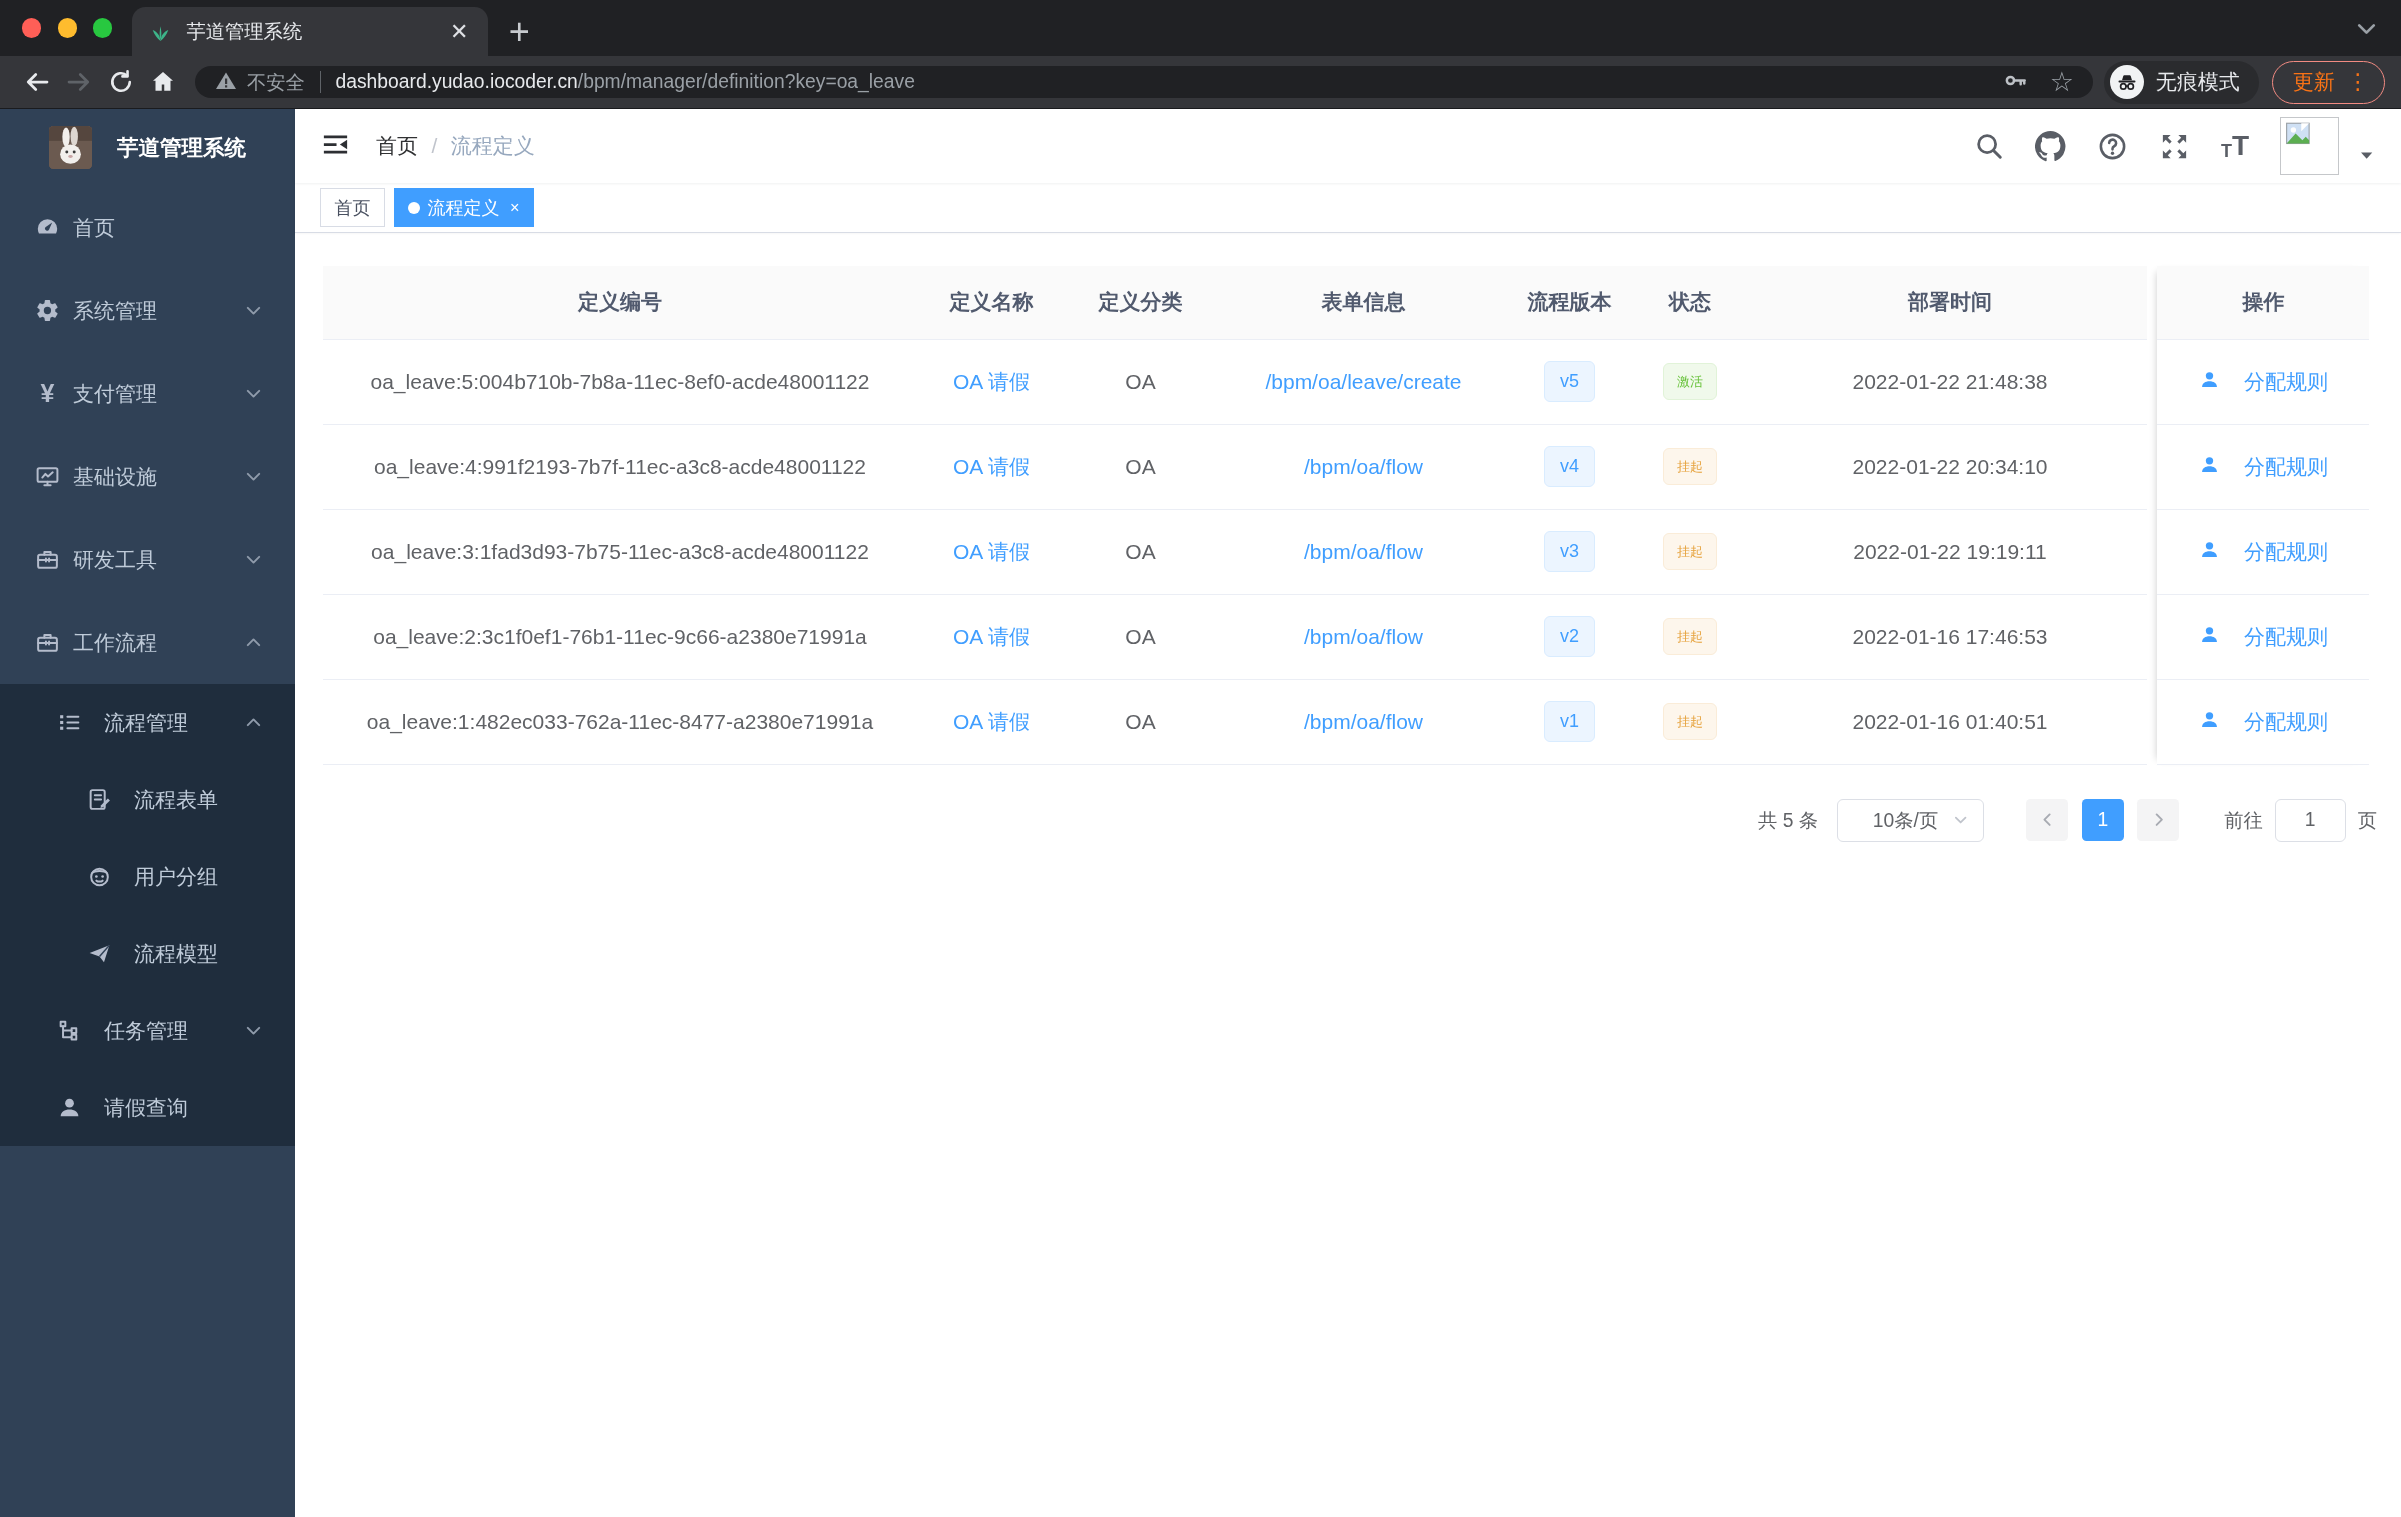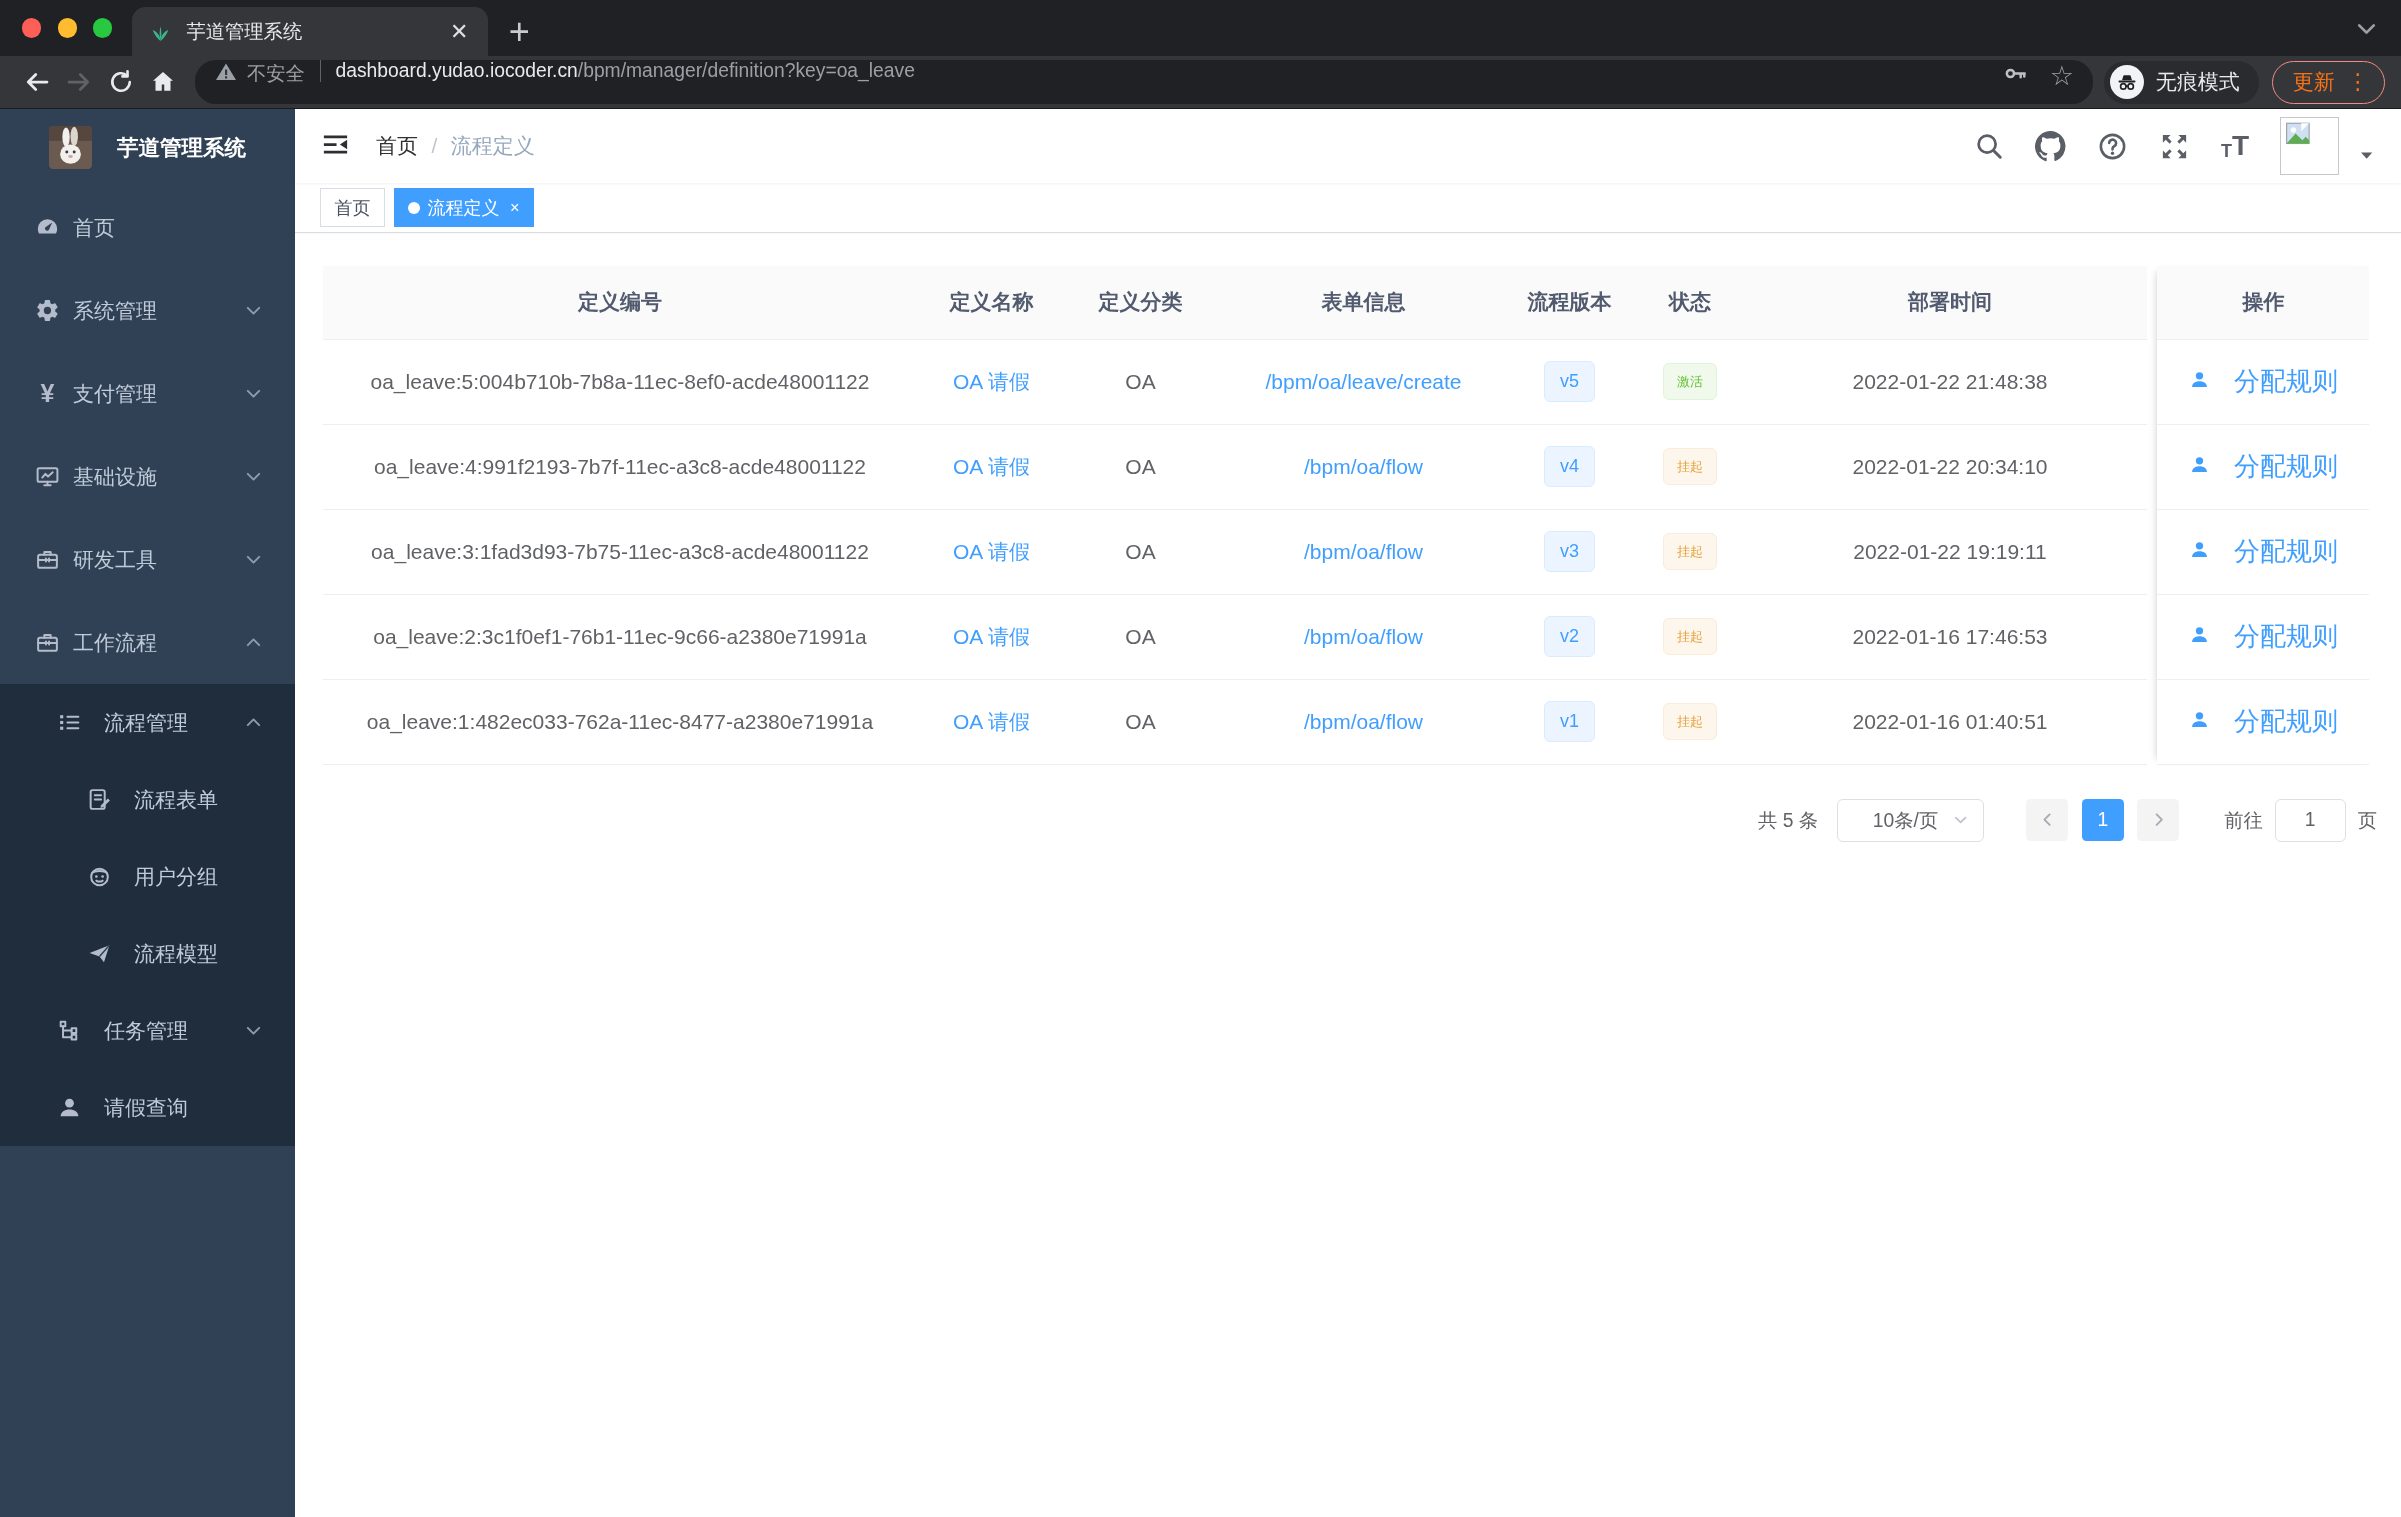--- a/index.html
+++ b/index.html
@@ -15,22 +15,22 @@
          display:flex; align-items:center; padding:0 16.3px; }
   .tab-favicon { width:25px; height:25px; flex:none; }
   .tab-title { color:#e8eaed; font-size:19.3px; margin-left:13.4px; flex:1; white-space:nowrap; overflow:hidden; }
   .tab-close { color:#dfe1e5; font-size:22px; padding:0 3px; }
   .new-tab { color:#c7cace; font-size:36px; font-weight:300; margin:0 0 6px 21px; line-height:36px; }
   .win-chevron { position:absolute; right:22px; top:16.3px; color:#9aa0a6; }
 
   .toolbar { height:53px; background:#35363a; display:flex; align-items:center; padding:0 16.3px;
              border-bottom:0.7px solid #1a1b1e; }
   .nav-ic { width:42px; height:42px; display:flex; align-items:center; justify-content:center; flex:none; }
-  .url-bar { flex:1; height:44px; background:#202124; border-radius:21px; display:flex;
-             padding:0 19.3px; margin:0 10.4px; min-width:0; }
+  .url-bar { flex:1; height:32px; background:#202124; border-radius:21px; display:flex;
+             align-items:center; padding:0 19.3px; margin:0 10.4px; min-width:0; }
   .sec-label { color:#9aa0a6; font-size:19.3px; margin-left:9px; white-space:nowrap; }
   .url-divider { width:0.7px; height:22px; background:#5f6368; margin:0 15px; }
   .url-host { color:#e8eaed; font-size:19.3px; white-space:nowrap; }
   .url-path { color:#9aa0a6; font-size:19.3px; white-space:nowrap; }
   .url-spacer { flex:1; }
   .star-glyph { color:#9aa0a6; font-size:27px; margin-left:21px; }
   .incognito { height:43px; background:#2a2b2e; border-radius:21.5px; display:flex; align-items:center;
                gap:12px; padding:0 19.3px 0 6px; flex:none; }
   .incog-circle { width:34px; height:34px; border-radius:50%; background:#f1f3f4;
                   display:flex; align-items:center; justify-content:center; }
@@ -98,21 +98,21 @@
   th { height:73px; background:#fafafa; color:#515a6e; font-size:21px; font-weight:bold;
        border-bottom:0.7px solid #ebeef5; text-align:center; }
   td { height:85px; border-bottom:0.7px solid #ebeef5; font-size:21px; color:#606266;
        text-align:center; overflow:hidden; white-space:nowrap; }
   .link { color:#409eff; cursor:pointer; }
   .badge-version { display:inline-block; padding:9px 15px; background:#ecf5ff;
                    border:0.7px solid #d9ecff; border-radius:6px; color:#409eff; font-size:18px; }
   .tag-status { display:inline-block; padding:8.2px 13.4px; border-radius:6px; font-size:13px; }
   .tag-status.success { background:#f0f9eb; border:0.7px solid #e1f3d8; color:#67c23a; }
   .tag-status.warning { background:#fdf6ec; border:0.7px solid #faecd8; color:#e6a23c; }
-  .action-link { display:inline-flex; align-items:center; gap:24px; color:#409eff; font-size:26px; cursor:pointer; }
+  .action-link { display:inline-flex; align-items:center; gap:24px; color:#409eff; font-size:21px; cursor:pointer; }
 
   .pagination { display:flex; align-items:center; justify-content:flex-end; margin-top:34px;
                 font-size:19.3px; color:#606266; }
   .pg-total { margin-right:19.3px; }
   .pg-select { width:147px; height:43px; border:0.7px solid #dcdfe6; border-radius:6px;
                display:flex; align-items:center; padding:0 13.4px 0 22px; color:#606266; cursor:pointer; }
   .pg-select-label { flex:1; text-align:center; }
   .pg-btn { width:42px; height:42px; border-radius:4.5px; background:#f4f4f5; display:flex;
             align-items:center; justify-content:center; color:#a8abb2; cursor:pointer; }
   .pg-prev { margin-left:42px; }

